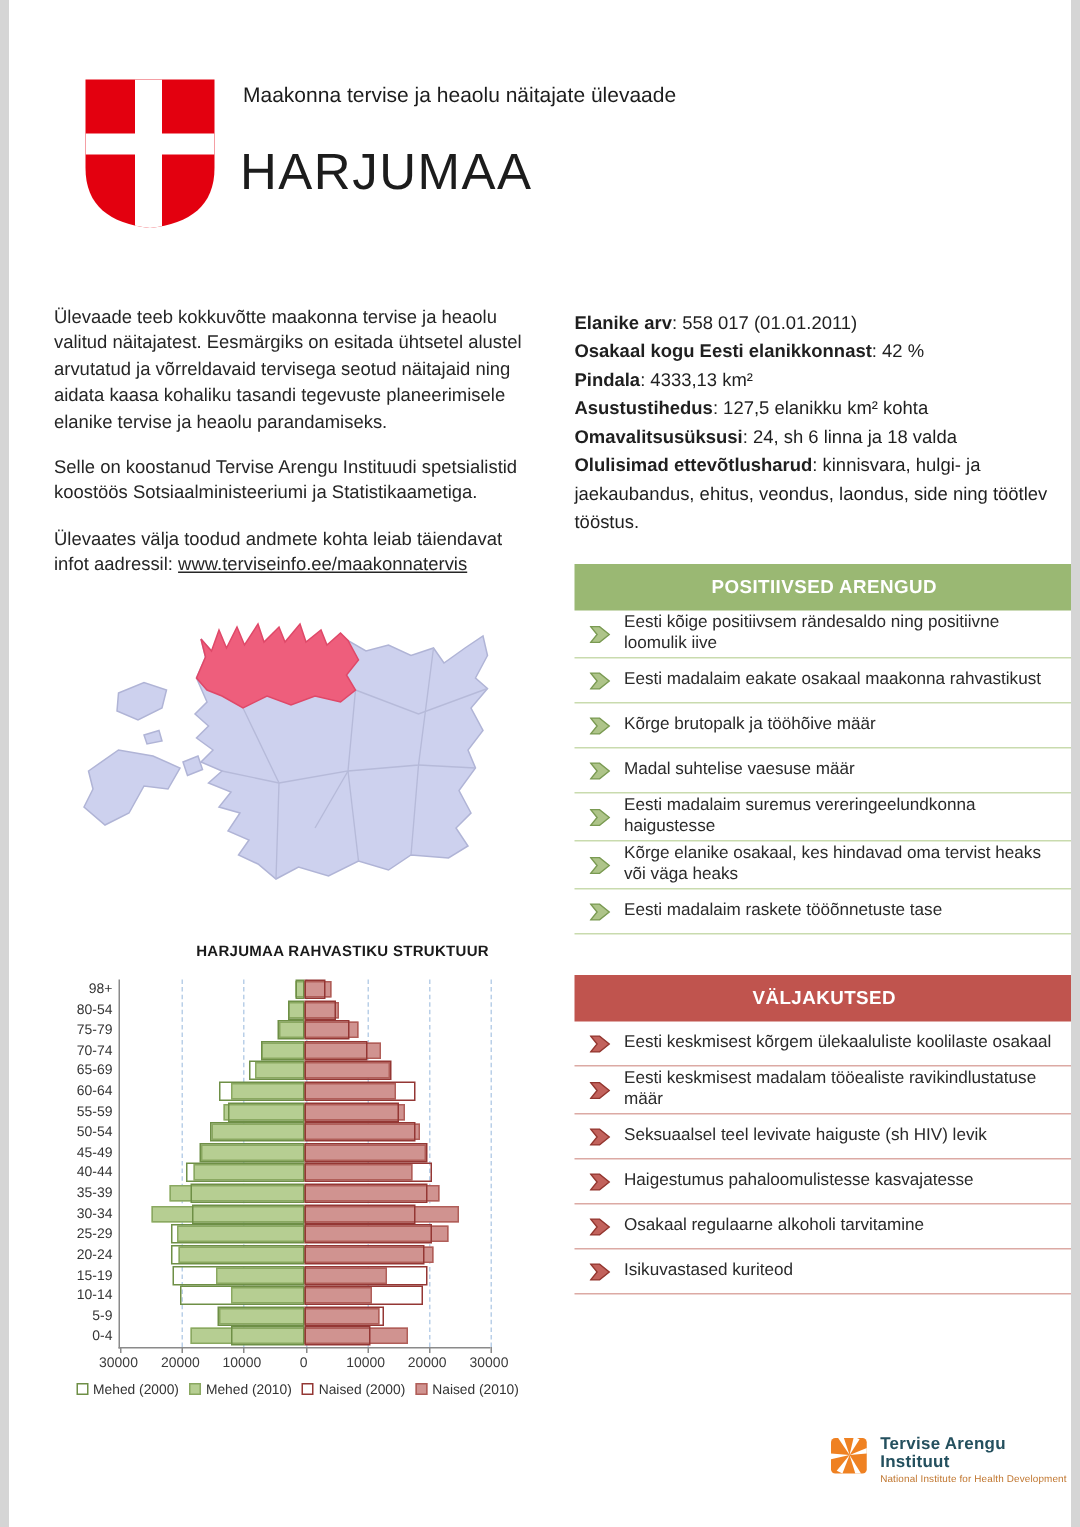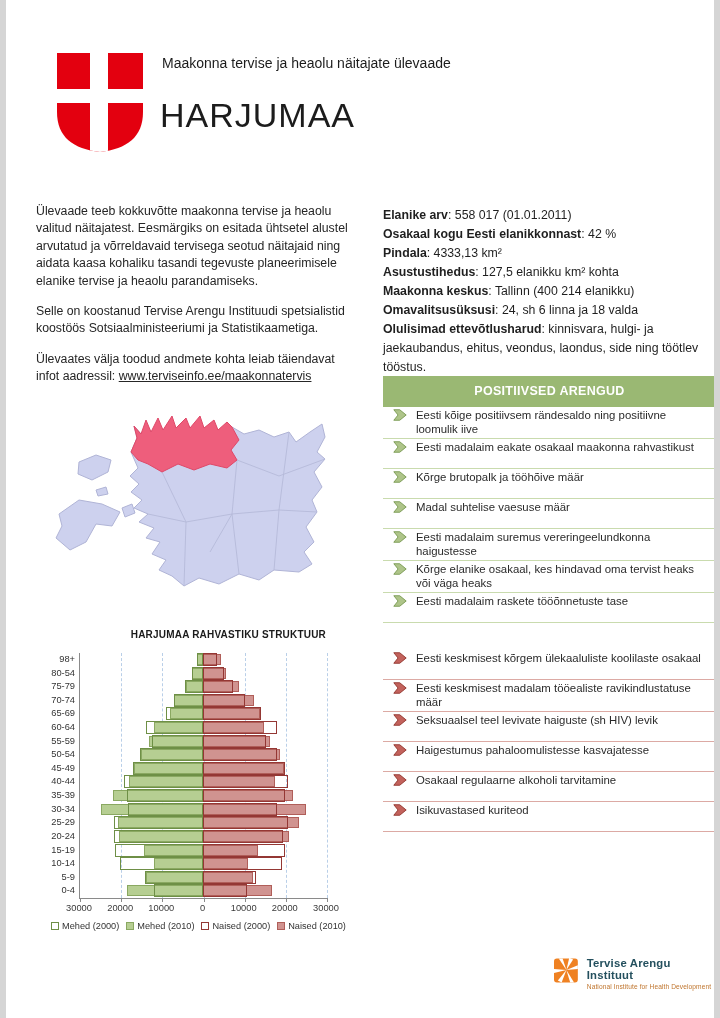--- a/index.html
+++ b/index.html
@@ -21,21 +21,21 @@
   .facts{position:absolute;left:377px;top:206px;width:333px;font-size:12.3px;line-height:19px;color:#1f1f1f;}
   .facts b{font-weight:bold;}
 
   
   .box{position:absolute;left:377px;width:333px;}
   .box-positives{top:376px;}
   .box-challenges{top:650px;}
   .box-header{height:31px;line-height:31px;text-align:center;color:#ffffff;font-weight:bold;font-size:12.5px;letter-spacing:0.3px;}
   .box-positives .box-header{background:#9ab873;}
   .box-challenges .box-header{background:#c0544e;}
-  .box-item{display:flex;min-height:30px;padding:2px 6px 2px 10px;box-sizing:border-box;}
+  .box-item{display:flex;align-items:center;min-height:30px;padding:2px 6px 2px 10px;box-sizing:border-box;}
   .box-positives .box-item{border-bottom:1px solid #c9dbae;}
   .box-challenges .box-item{border-bottom:1px solid #dcaaa4;}
   .box-item .bullet{flex:0 0 14px;margin-right:9px;}
   .box-item .itm-text{font-size:11.4px;line-height:13.5px;color:#2a2a2a;}
 
   
   .map-svg{position:absolute;left:28px;top:392px;width:332px;height:224px;}
 
   
   .chart-title{position:absolute;left:39px;top:629px;width:281px;padding-left:30px;box-sizing:border-box;text-align:right;font-size:10px;font-weight:bold;color:#1a1a1a;letter-spacing:0.2px;}
@@ -88,21 +88,20 @@
     <p>Ülevaade teeb kokkuvõtte maakonna tervise ja heaolu valitud näitajatest. Eesmärgiks on esitada ühtsetel alustel arvutatud ja võrreldavaid tervisega seotud näitajaid ning aidata kaasa kohaliku tasandi tegevuste planeerimisele elanike tervise ja heaolu parandamiseks.</p>
     <p>Selle on koostanud Tervise Arengu Instituudi spetsialistid koostöös Sotsiaalministeeriumi ja Statistikaametiga.</p>
     <p><span>Ülevaates välja toodud andmete kohta leiab täiendavat infot aadressil: </span><a href="#">www.terviseinfo.ee/maakonnatervis</a></p>
   </div>
 
   <div class="facts" id="facts">
       <div><b>Elanike arv</b><span>: 558 017 (01.01.2011)</span></div>
       <div><b>Osakaal kogu Eesti elanikkonnast</b><span>: 42 %</span></div>
       <div><b>Pindala</b><span>: 4333,13 km²</span></div>
       <div><b>Asustustihedus</b><span>: 127,5 elanikku km² kohta</span></div>
-      <div><b>Maakonna keskus</b><span>: Tallinn (400 214 elanikku)</span></div>
       <div><b>Omavalitsusüksusi</b><span>: 24, sh 6 linna ja 18 valda</span></div>
       <div><b>Olulisimad ettevõtlusharud</b><span>: kinnisvara, hulgi- ja jaekaubandus, ehitus, veondus, laondus, side ning töötlev tööstus.</span></div>
     </div>
 
   <svg class="map-svg" viewBox="0 0 332 224">
 
     <path d="M97,60 L104,76 L96,84 L105,92 L97,100 L108,108 L100,116 L114,122 L105,130 L120,136 L112,146 L126,150 L118,162 L132,168 L125,178 L138,184 L150,194 L165,186 L185,192 L205,182 L225,188 L240,178 L265,180 L278,172 L270,160 L280,150 L272,135 L283,120 L278,108 L288,95 L280,80 L291,67 L283,60 L291,45 L288,32 L276,40 L262,50 L255,40 L240,45 L225,38 L210,42 L198,35 L186,38 L170,36 L156,36 L142,36 L128,38 L116,40 L107,42 L100,34 L103,46 Z" fill="#cdd1ee" stroke="#b0b4d6" stroke-width="1"></path>
 
     <g stroke="#b6bad9" stroke-width="0.9" fill="none">
       <path d="M128,80 L152,130 L150,194"></path>
@@ -410,20 +409,21 @@
         <div class="box-item">
           <svg viewBox="0 0 15 13" width="14" height="12" class="bullet">
             <path d="M0.8,0.8 L7.2,0.8 L14.2,6.5 L7.2,12.2 L0.8,12.2 L5.4,6.5 Z" fill="#aec489" stroke="#7a9a52" stroke-width="1"></path>
           </svg>
           <span class="itm-text">Eesti madalaim raskete tööõnnetuste tase</span>
         </div>
       </div>
   </div>
 
   <div class="box box-challenges">
+    <div class="box-header">VÄLJAKUTSED</div>
     <div id="challengeItems">
         <div class="box-item">
           <svg viewBox="0 0 15 13" width="14" height="12" class="bullet">
             <path d="M0.8,0.8 L7.2,0.8 L14.2,6.5 L7.2,12.2 L0.8,12.2 L5.4,6.5 Z" fill="#c2625c" stroke="#93362f" stroke-width="1"></path>
           </svg>
           <span class="itm-text">Eesti keskmisest kõrgem ülekaaluliste koolilaste osakaal</span>
         </div>
         <div class="box-item">
           <svg viewBox="0 0 15 13" width="14" height="12" class="bullet">
             <path d="M0.8,0.8 L7.2,0.8 L14.2,6.5 L7.2,12.2 L0.8,12.2 L5.4,6.5 Z" fill="#c2625c" stroke="#93362f" stroke-width="1"></path>

